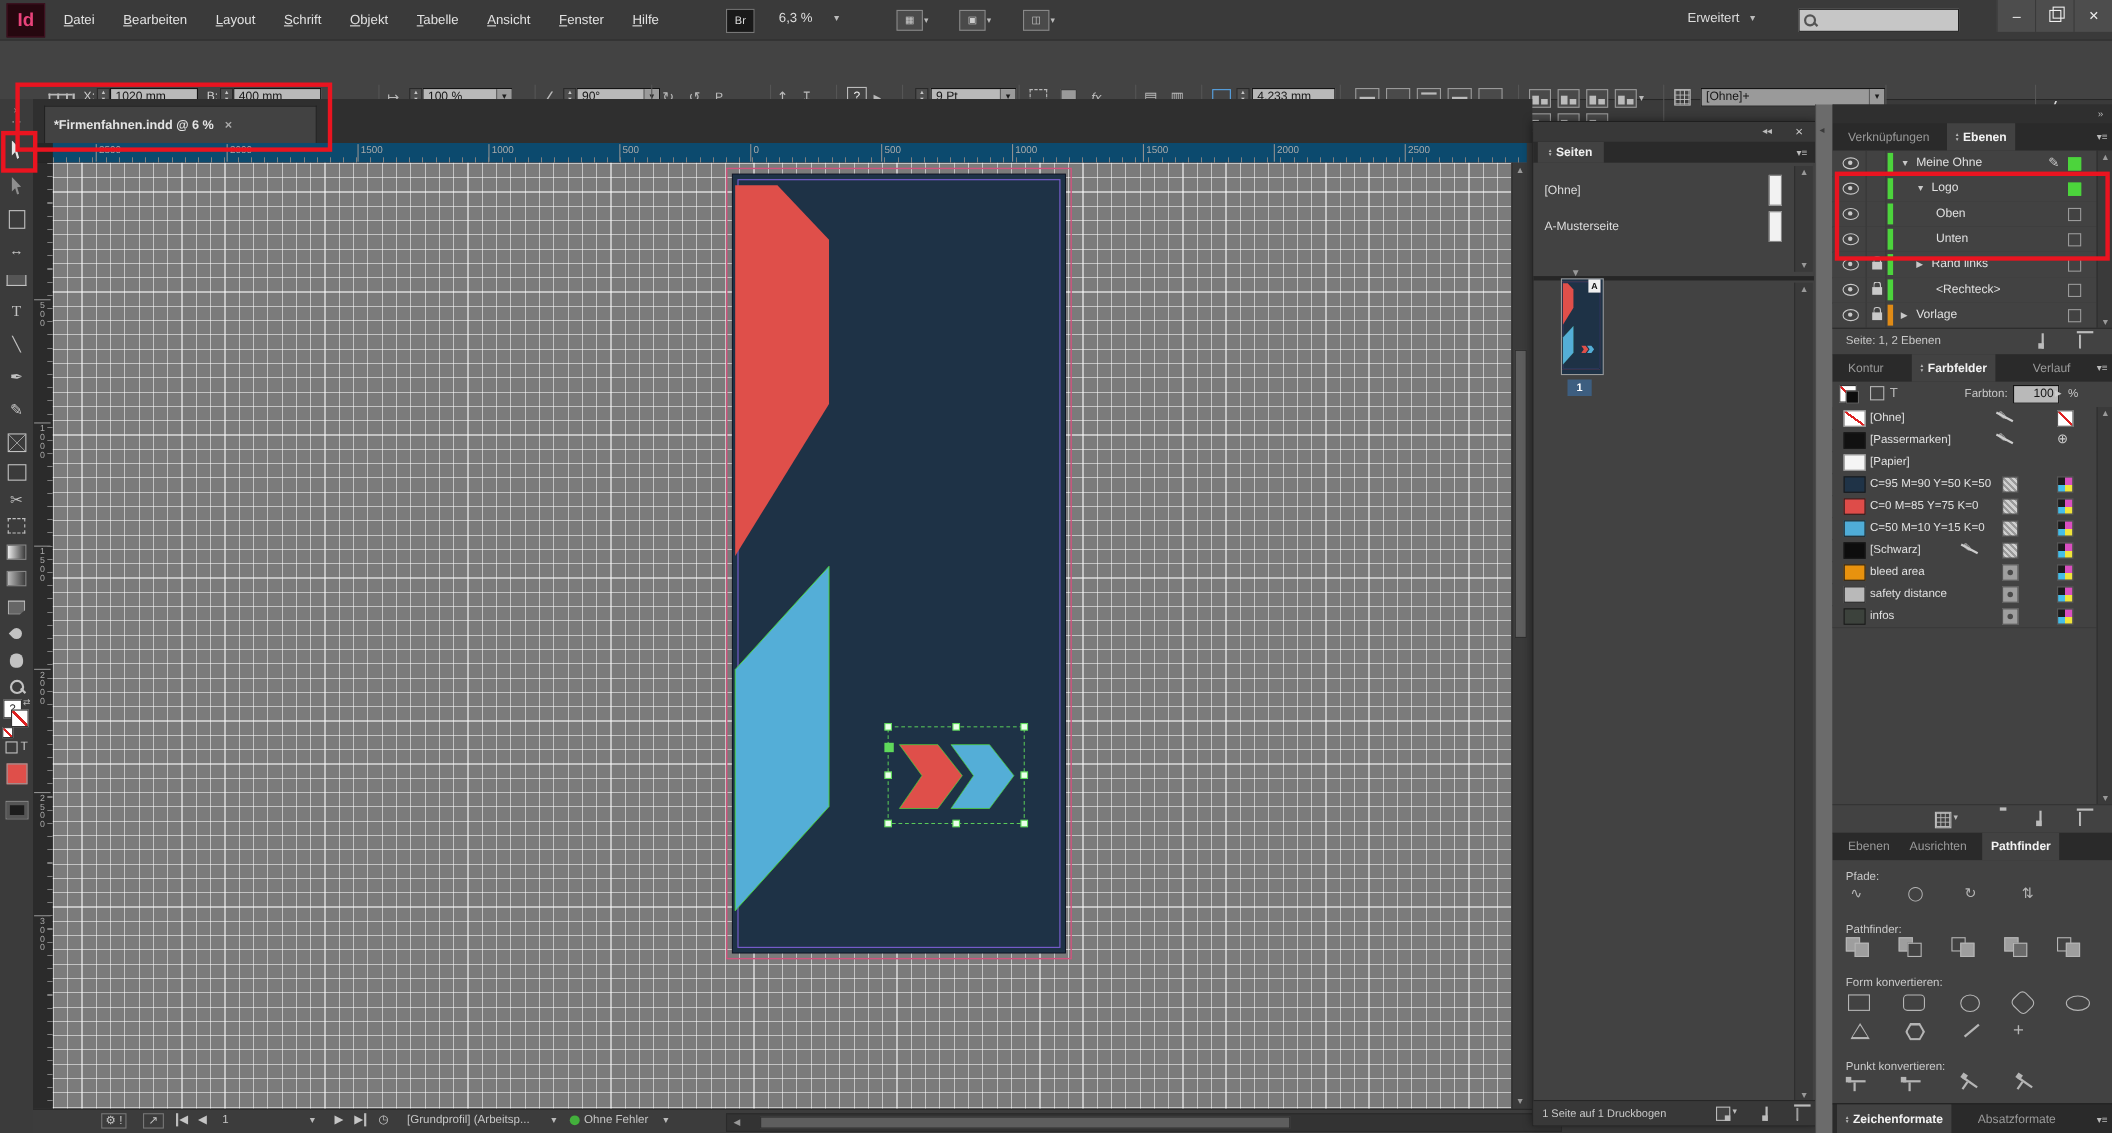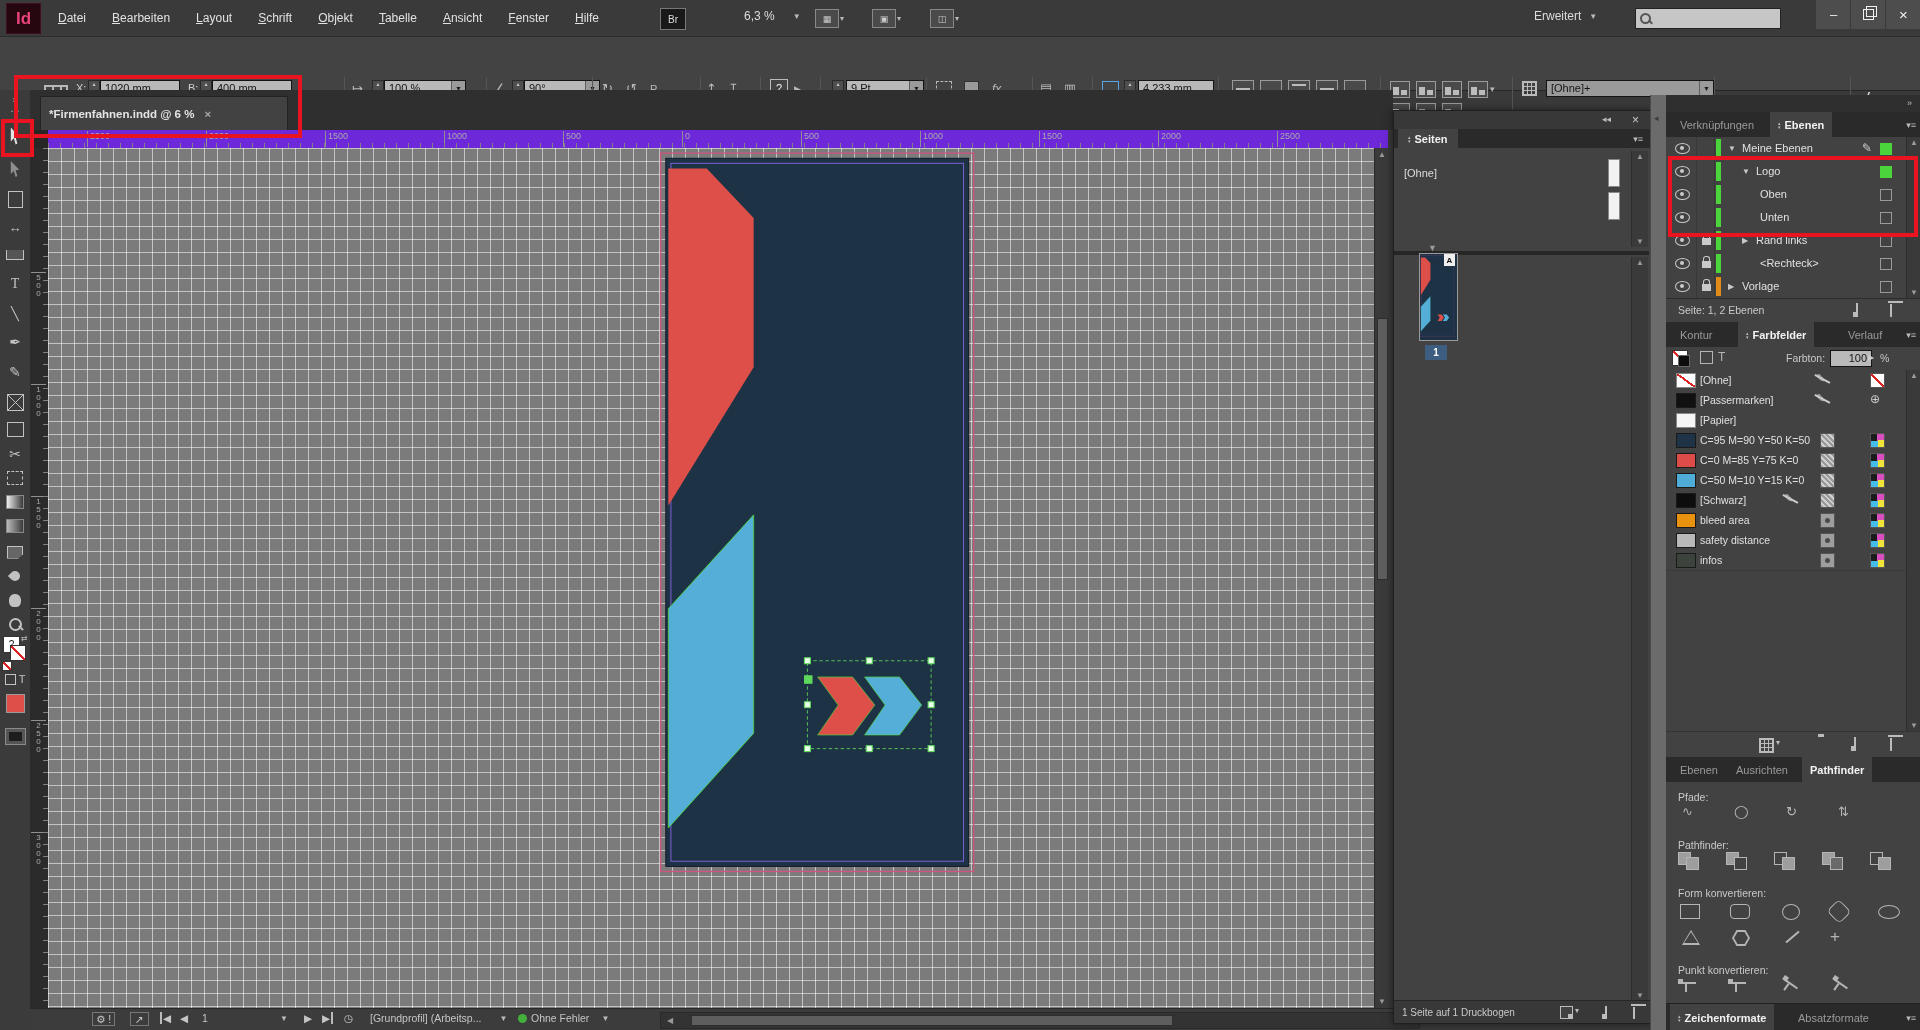--- a/index.html
+++ b/index.html
@@ -8,21 +8,21 @@
        -webkit-user-select:none;user-select:none}
   .abs{position:absolute}
   
   .menubar{position:absolute;left:0;top:0;width:1920px;height:36px;background:#3a3a3a;border-bottom:1px solid #2c2c2c}
   .idlogo{position:absolute;left:6px;top:3px;width:33px;height:29px;background:#26070f;color:#e8437a;
           font-weight:bold;font-size:17px;display:flex;align-items:center;justify-content:center;border:1px solid #401020}
   .menuitems{position:absolute;left:58px;top:0;height:36px;display:flex;align-items:center;gap:26px;font-size:12px;color:#e2e2e2}
   .menuitems span{cursor:default}
   .brbadge{position:absolute;left:660px;top:8px;width:24px;height:20px;background:#191919;border:1px solid #777;
            color:#ddd;font-size:10px;display:flex;align-items:center;justify-content:center}
-  .zoomctl{position:absolute;left:744px;top:9px;color:#ddd;font-size:12px;display:flex;align-items:center;gap:18px}
+  .zoomctl{position:absolute;left:708px;top:9px;color:#ddd;font-size:12px;display:flex;align-items:center;gap:18px}
   .viewic{position:absolute;top:9px;width:22px;height:17px;border:1px solid #888;background:#4a4a4a;
           display:flex;align-items:center;justify-content:center;font-size:9px;color:#ccc}
   .dar{color:#bbb;font-size:8px}
   .wsctl{position:absolute;left:1534px;top:9px;display:flex;gap:8px;align-items:center;color:#ddd;font-size:12px}
   .searchbox{position:absolute;left:1635px;top:8px;width:140px;height:19px;background:#c6c6c6;border:1px solid #222;display:flex;align-items:center;padding-left:4px}
   .lens{width:7px;height:7px;border:2px solid #555;border-radius:50%;position:relative}
   .lens::after{content:"";position:absolute;left:6px;top:6px;width:5px;height:2px;background:#555;transform:rotate(45deg)}
   .winbtn{position:absolute;top:0;width:35px;height:29px;background:#4d4d4d;color:#f0f0f0;
           display:flex;align-items:center;justify-content:center;font-size:13px;border-left:1px solid #3a3a3a}
   .winrest{position:relative;width:9px;height:9px;border:1px solid #f0f0f0;background:#4d4d4d}
@@ -50,21 +50,21 @@
   .blackline{background:#0c0c0c;border:1px solid #000}
   .wrapic{position:absolute;width:20px;height:17px;border:1px solid #9a9a9a;background:#4a4a4a}
   .wrapic i{position:absolute;left:3px;right:3px;height:2px;background:#bbb}
   .alic{position:absolute;width:18px;height:15px;border:1px solid #9a9a9a;background:#4a4a4a}
   .alic i{position:absolute;left:2px;bottom:2px;width:6px;height:8px;background:#bbb}
   .alic i+i{left:10px;height:5px}
   
   .tabbar{position:absolute;left:30px;top:90px;width:1363px;height:40px;background:#2f2f2f}
   .doctab{position:absolute;left:10px;top:6px;width:230px;height:34px;background:#424242;border:1px solid #222;border-bottom:none;
           display:flex;align-items:center;g:6px;padding:0 8px;font-size:11.5px;font-weight:bold;color:#e4e4e4}
-  .hruler{position:absolute;left:48px;top:130px;width:1340px;height:18px;background:#6d28d9;border-bottom:6px solid #c2410c;overflow:hidden}
+  .hruler{position:absolute;left:48px;top:130px;width:1340px;height:18px;background:#0c4a6e;border-bottom:6px solid #c2410c;overflow:hidden}
   .hruler::after{content:"";position:absolute;left:0;right:0;bottom:0;height:5px;
     background-image:repeating-linear-gradient(90deg,#808080 0 1px,transparent 1px 12px)}
   .hlab{position:absolute;top:1px;height:16px;border-left:1px solid #909090;padding-left:2px;font-size:9px;color:#aaa}
   .vruler{position:absolute;left:30px;top:148px;width:18px;height:860px;background:#2b2b2b;border-right:1px solid #1d1d1d;overflow:hidden}
   .vruler::after{content:"";position:absolute;top:0;bottom:0;right:0;width:5px;
     background-image:repeating-linear-gradient(#808080 0 1px,transparent 1px 12px)}
   .vlab{position:absolute;left:1px;width:15px;border-top:1px solid #909090;padding-top:1px;font-size:8px;line-height:8px;color:#aaa;text-align:center}
   .rcorner{position:absolute;left:30px;top:130px;width:18px;height:18px;background:#262626;border-right:1px solid #1d1d1d;border-bottom:1px solid #1d1d1d}
   .viewport{position:absolute;left:48px;top:148px;width:1326px;height:860px;background-color:#7b7b7b;
     background-image:repeating-linear-gradient(rgba(255,255,255,.55) 0 1px,transparent 1px 13px),
@@ -518,20 +518,23 @@
           </span>
         <span>Seiten</span>
       </div>
       <span class="pmenu" style="right:8px">▾≡</span>
     </div>
     <div class="abs" id="mastersbox" style="left:0;top:37px;width:255px;height:103px;background:#424242">
         <div class="mrow" style="top: 8px;">
           <span>[Ohne]</span>
         </div>
         <div class="mthumb" style="top: 11px;"></div>
+        <div class="mrow" style="top: 41px;">
+          <span>A-Musterseite</span>
+        </div>
         <div class="mthumb" style="top: 44px;"></div>
       </div>
     <div class="gutter" style="left:237px;top:40px;width:16px;height:96px">
       <span class="sbtn" style="top:1px;width:16px">▲</span>
       <span class="sbtn" style="bottom:1px;width:16px">▼</span>
     </div>
     <div class="abs" style="left:0;top:140px;width:255px;height:4px;background:#262626"></div>
     <span class="abs" style="left:34px;top:132px;color:#999;font-size:9px">▼</span>
     <div class="pthumb">
       <svg id="thumbsvg" width="35" height="84" viewBox="676 154 367 842">
@@ -581,21 +584,21 @@
       </div>
       <span class="pmenu">▾≡</span>
     </div>
     <div class="abs" id="layerlist" style="left:0;top:42px;width:254px;height:161px;background:#3d3d3d">
         <div class="lyr" style="top: 0px;">
           <div class="eye" style="left: 9px; top: 6px;"></div>
           <div class="cell-line" style="left: 30px;"></div>
           <div class="cell-line" style="left: 48px;"></div>
           <div class="lcolor" style="background: rgb(76, 212, 60);"></div>
           <div class="ldisc" style="left: 62px;">▼</div>
-          <div class="lname" style="left: 76px;">Meine Ebenen</div>
+          <div class="lname" style="left: 76px;">Meine Ohne</div>
           <div class="penic" style="position: absolute; right: 34px; top: 4px;">✎</div>
           <div class="lsq" style="background: rgb(76, 212, 60); border-color: rgb(76, 212, 60);"></div>
         </div>
         <div class="lyr" style="top: 23px;">
           <div class="eye" style="left: 9px; top: 6px;"></div>
           <div class="cell-line" style="left: 30px;"></div>
           <div class="cell-line" style="left: 48px;"></div>
           <div class="lcolor" style="background: rgb(76, 212, 60);"></div>
           <div class="ldisc" style="left: 76px;">▼</div>
           <div class="lname" style="left: 90px;">Logo</div>

